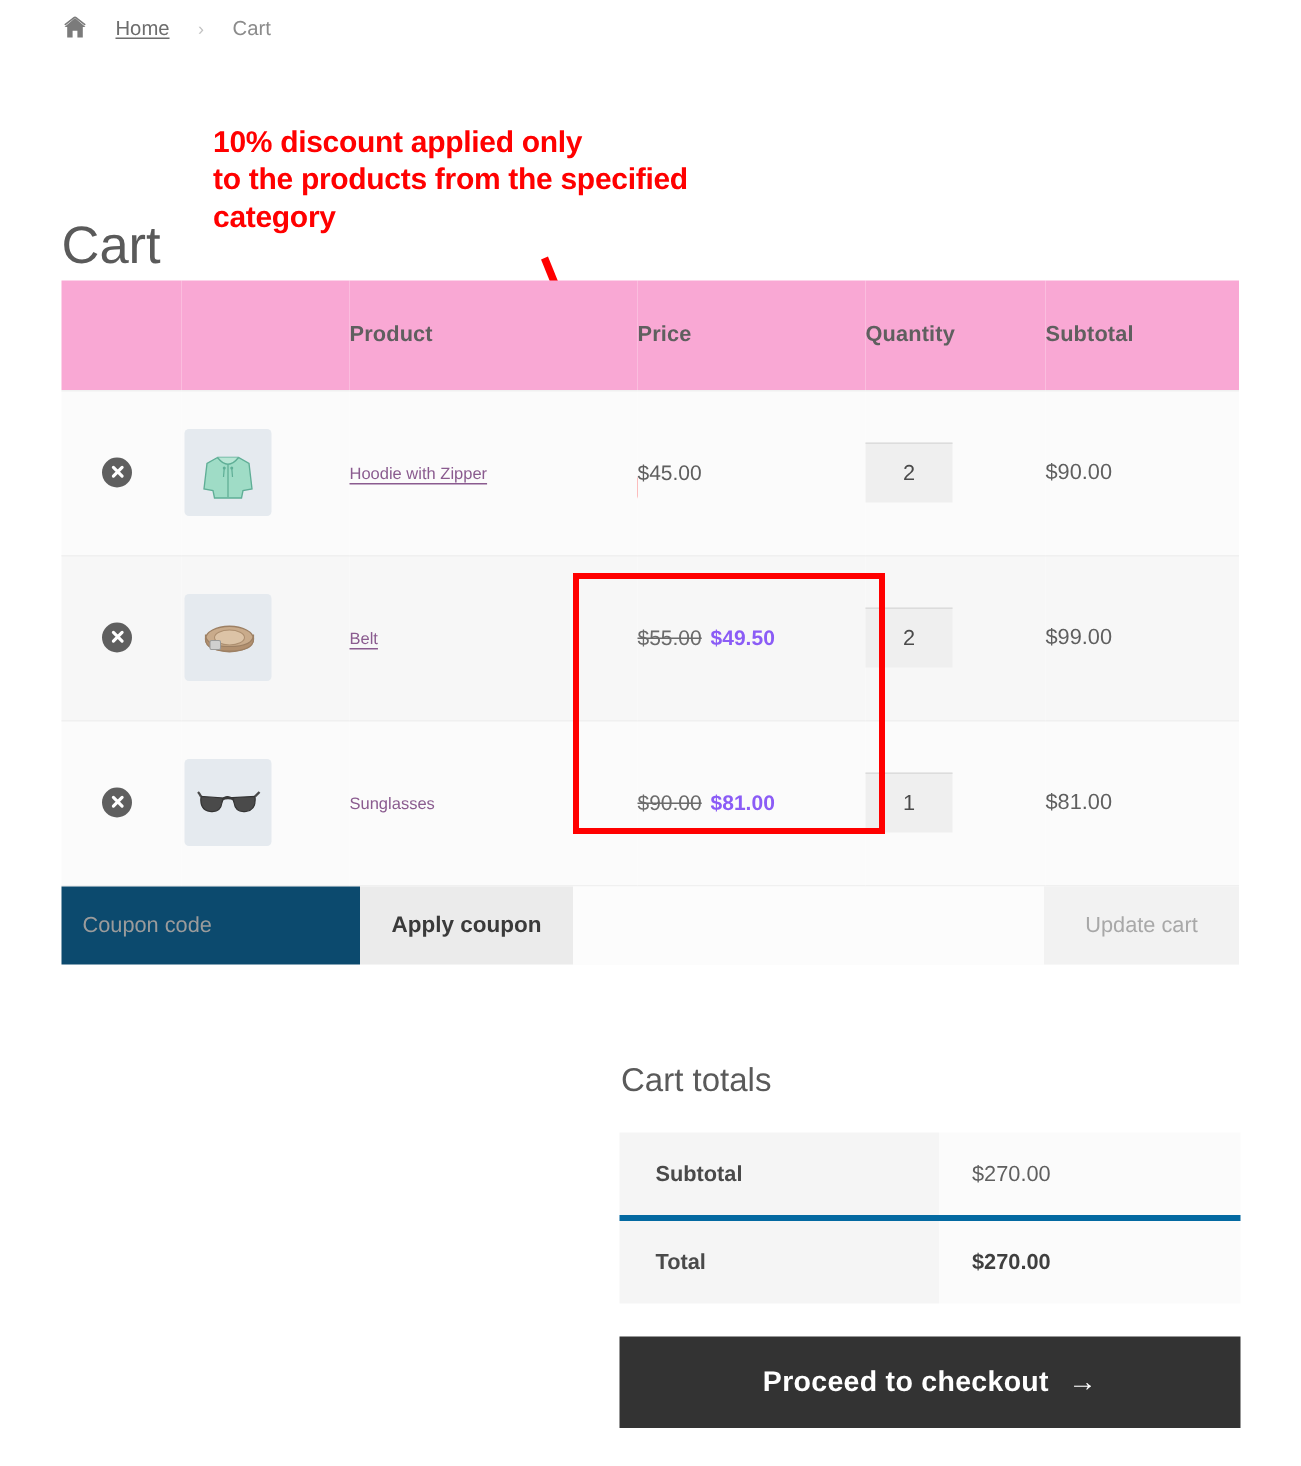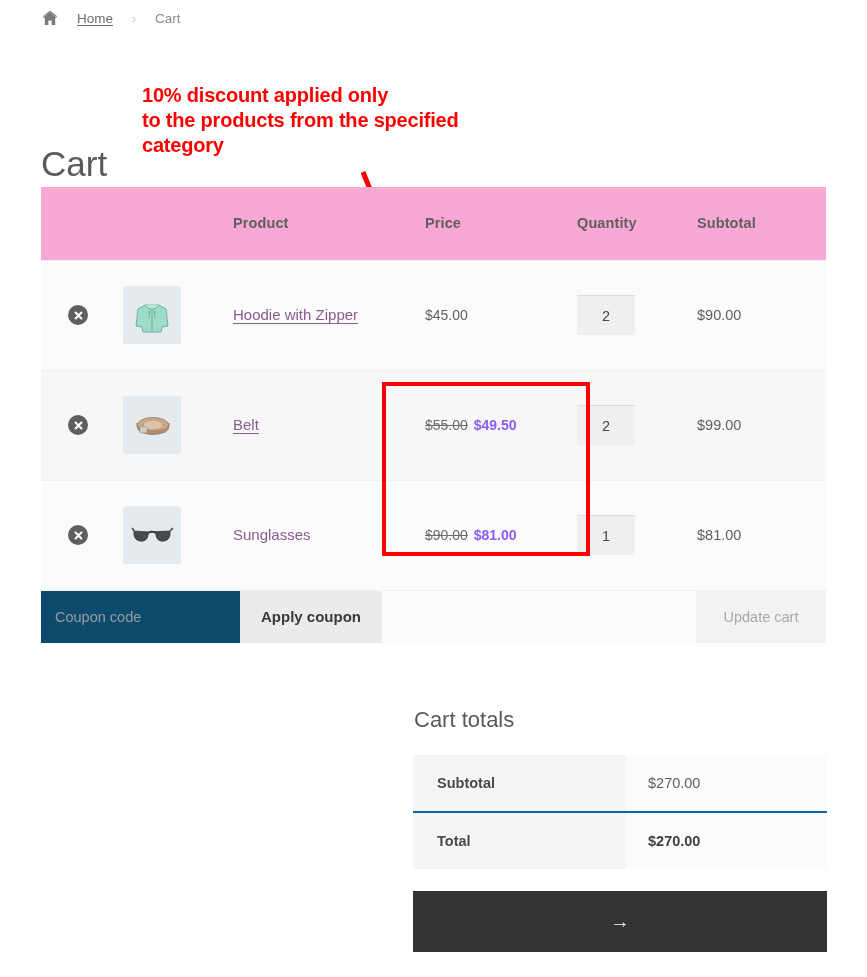--- a/index.html
+++ b/index.html
@@ -133,21 +133,21 @@
     background: #e5eaef;
     border-radius: 3px;
     display: flex;
     align-items: center;
     justify-content: center;
     overflow: hidden;
   }
   .thumb svg { display: block; }
 
   .prod-name {
-    font-size: 15px;
+    font-size: 11px;
     color: #8a5b8f;
     text-decoration: underline;
     text-underline-offset: 3px;
     cursor: pointer;
   }
   .prod-name.plain { text-decoration: none; }
 
   .price-cell { font-size: 14px; color: #5f5f5f; }
   .price-old {
     text-decoration: line-through;
@@ -236,21 +236,21 @@
     color: #4a4a4a;
   }
   .totals-table td {
     background: #fbfbfb;
     padding-left: 22px;
     font-size: 14.5px;
     color: #5f5f5f;
   }
   .totals-table tr.total-row td { font-weight: 700; color: #3f3f3f; }
   .totals-table tr.total-row th,
-  .totals-table tr.total-row td { border-top: 2px solid #0369a1; }
+  .totals-table tr.total-row td { border-top: 4px solid #0369a1; }
 
   .checkout-btn {
     position: absolute;
     left: 413px;
     top: 891px;
     width: 414px;
     height: 61px;
     background: #333333;
     border: none;
     color: #ffffff;
@@ -433,14 +433,15 @@
       </tr>
       <tr class="total-row">
         <th>Total</th>
         <td>$270.00</td>
       </tr>
     </tbody>
   </table>
 </div>
 
 <button class="checkout-btn">
+  <span>Proceed to checkout</span>
   <span>→</span>
 </button>
 
 </body></html>

